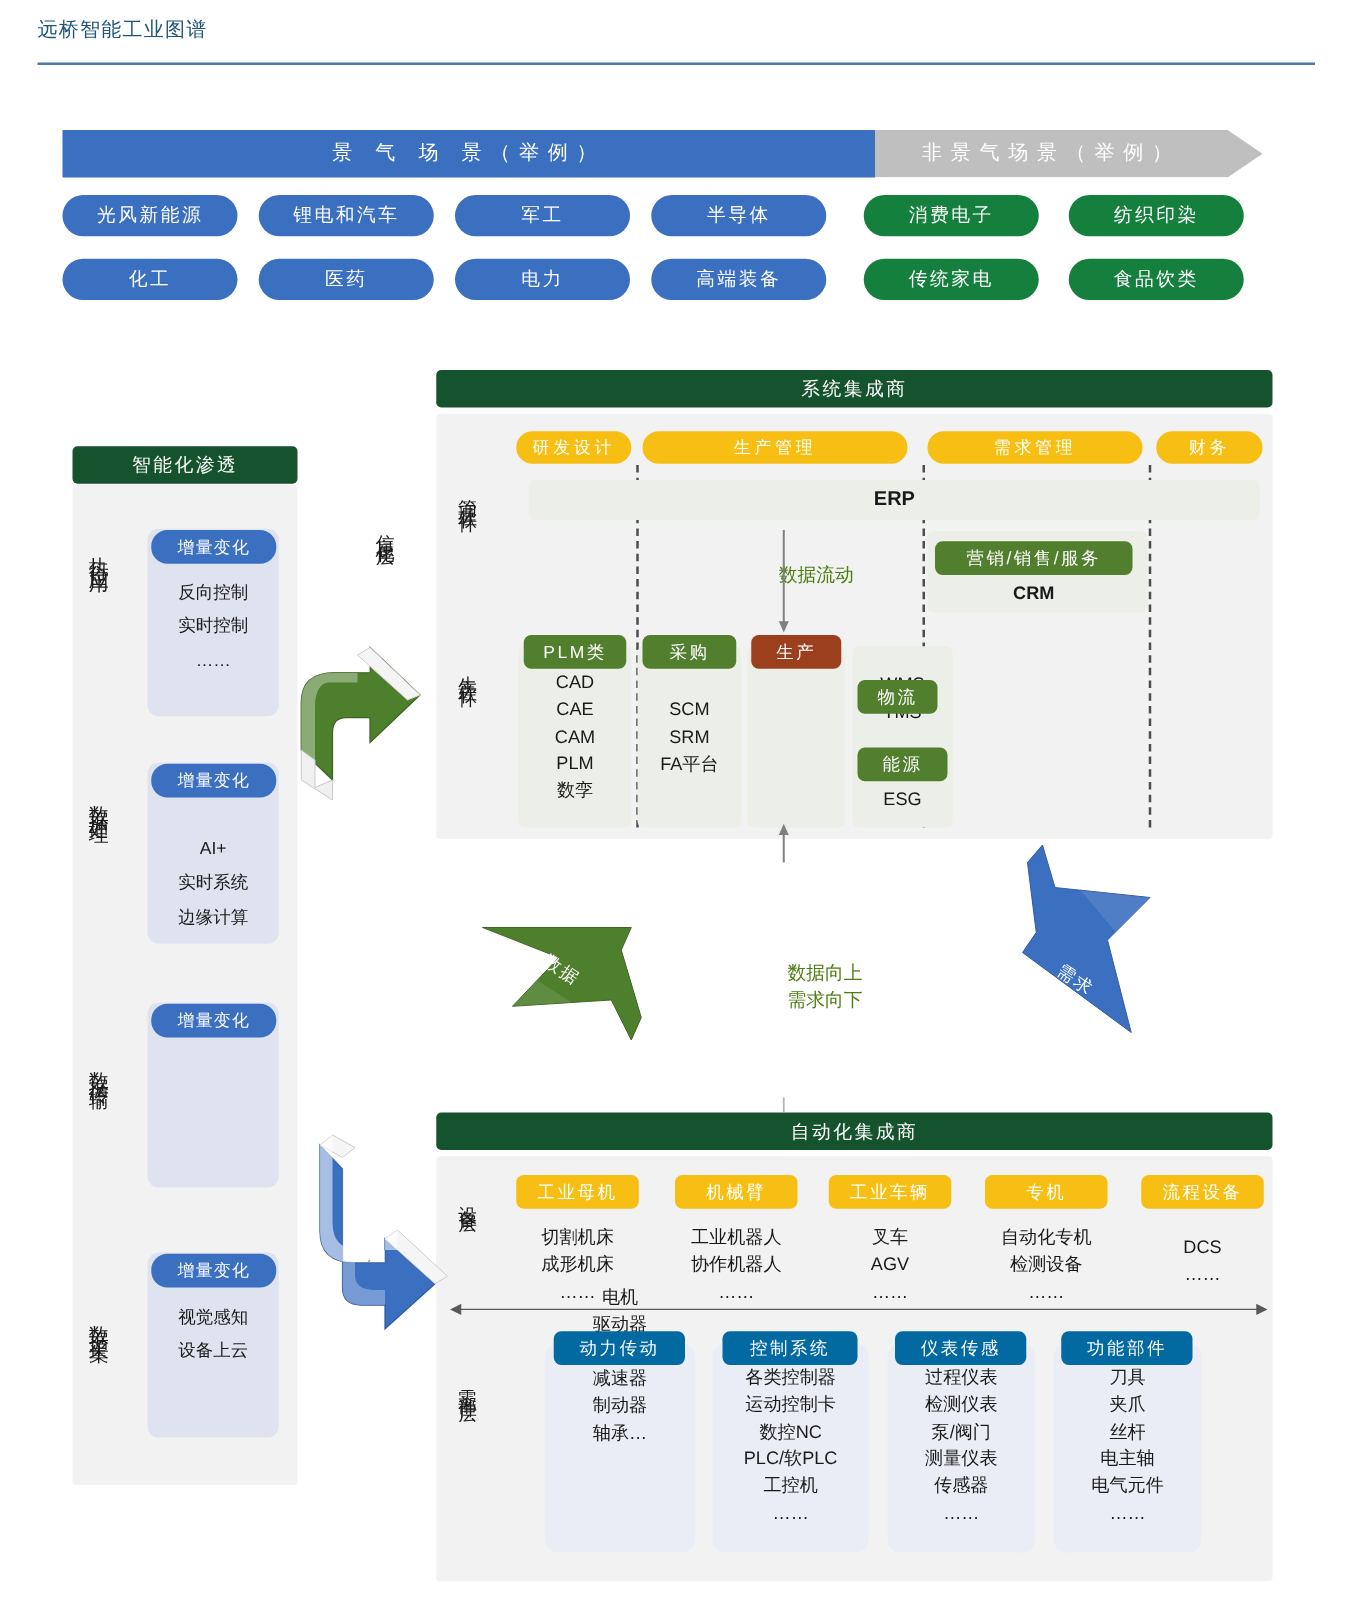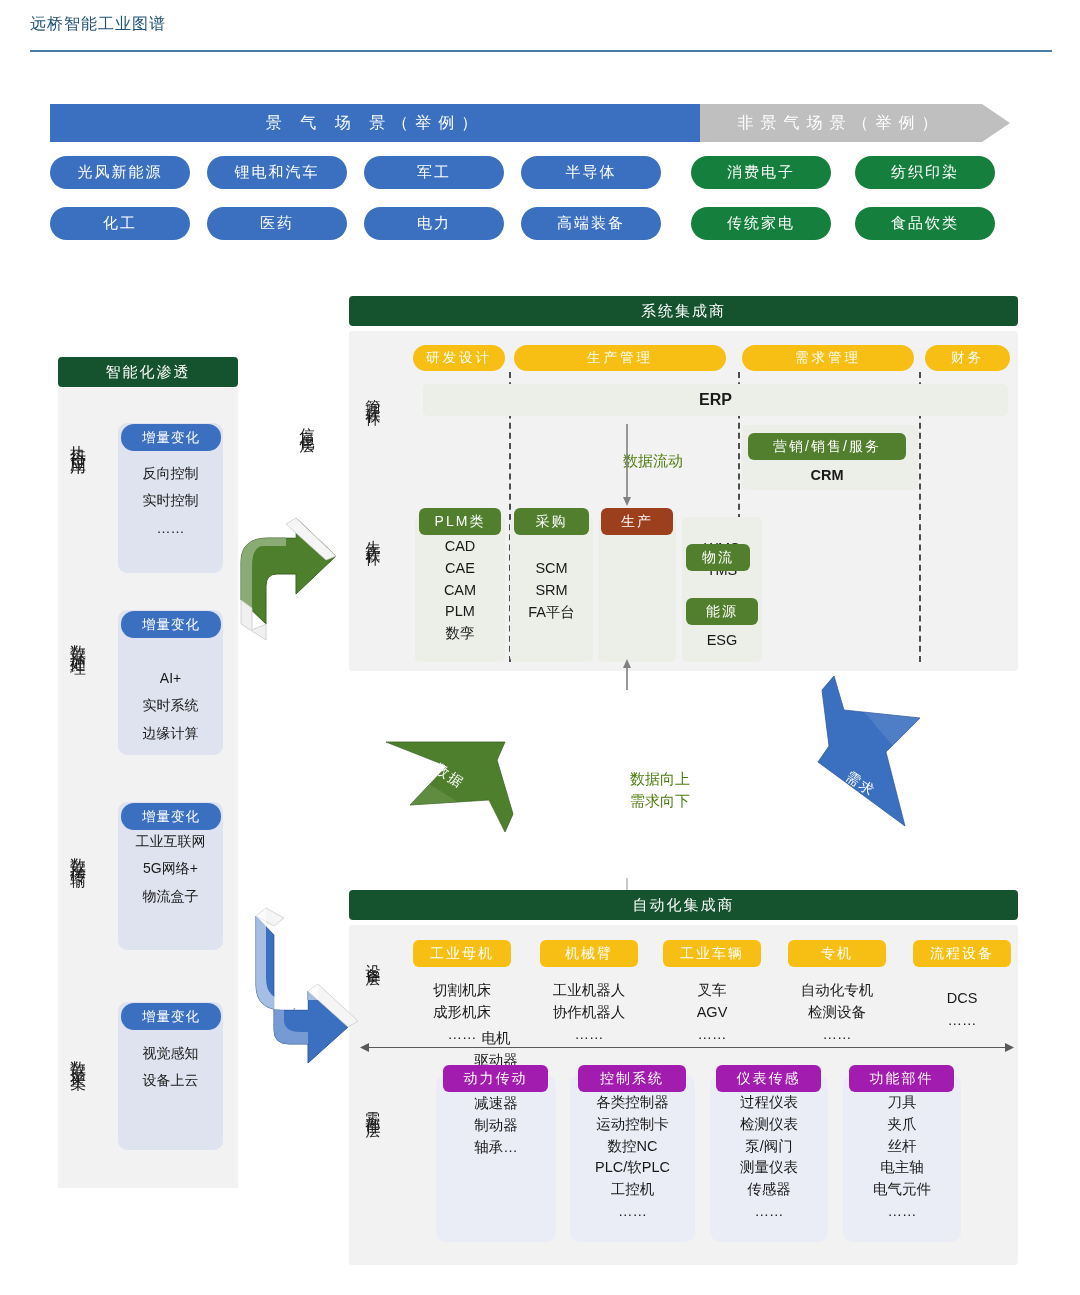--- a/index.html
+++ b/index.html
@@ -121,21 +121,21 @@
     position: absolute; background: #eceee8; border-radius: 5px;
   }
   .tag {
     position: absolute; height: 27px; border-radius: 6px;
     color: #ffffff; font-size: 14px; letter-spacing: 2px;
     display: flex; align-items: center; justify-content: center;
     white-space: nowrap; z-index: 3;
   }
   .tag.green { background: #527f2d; }
   .tag.brown { background: #9c3f1c; }
-  .tag.blue  { background: #a21caf; }
+  .tag.blue  { background: #0369a1; }
   .tag.yellow{ background: #f7bf14; }
 
   .col-items {
     position: absolute; text-align: center;
     font-size: 14.5px; color: #1a1a1a; line-height: 1.5; z-index: 2;
   }
   .col-items div { white-space: nowrap; }
 
   
   .ftext {
@@ -207,25 +207,20 @@
   <div class="sb-chip" style="top:611px;">增量变化</div>
   <div class="sb-items" style="top:633px;margin-top:32px;">
     <div>AI+</div>
     <div>实时系统</div>
     <div>边缘计算</div>
   </div>
 
   <div class="vlabel" style="left:70px; top:845px; height:105px;">数据传输</div>
   <div class="sb-card" style="top:802px; height:148px;"></div>
   <div class="sb-chip" style="top:803px;">增量变化</div>
-  <div class="sb-items" style="top:828px;">
-    <div>工业互联网</div>
-    <div>5G网络+</div>
-    <div>物流盒子</div>
-  </div>
 
   <div class="vlabel" style="left:70px; top:1048px; height:105px;">数据采集</div>
   <div class="sb-card" style="top:1002px; height:148px;"></div>
   <div class="sb-chip" style="top:1003px;">增量变化</div>
   <div class="sb-items" style="top:1040px;">
     <div>视觉感知</div>
     <div>设备上云</div>
   </div>
 
   <div class="vlabel small" style="left:300px; top:415px; height:90px;">信息化层</div>

